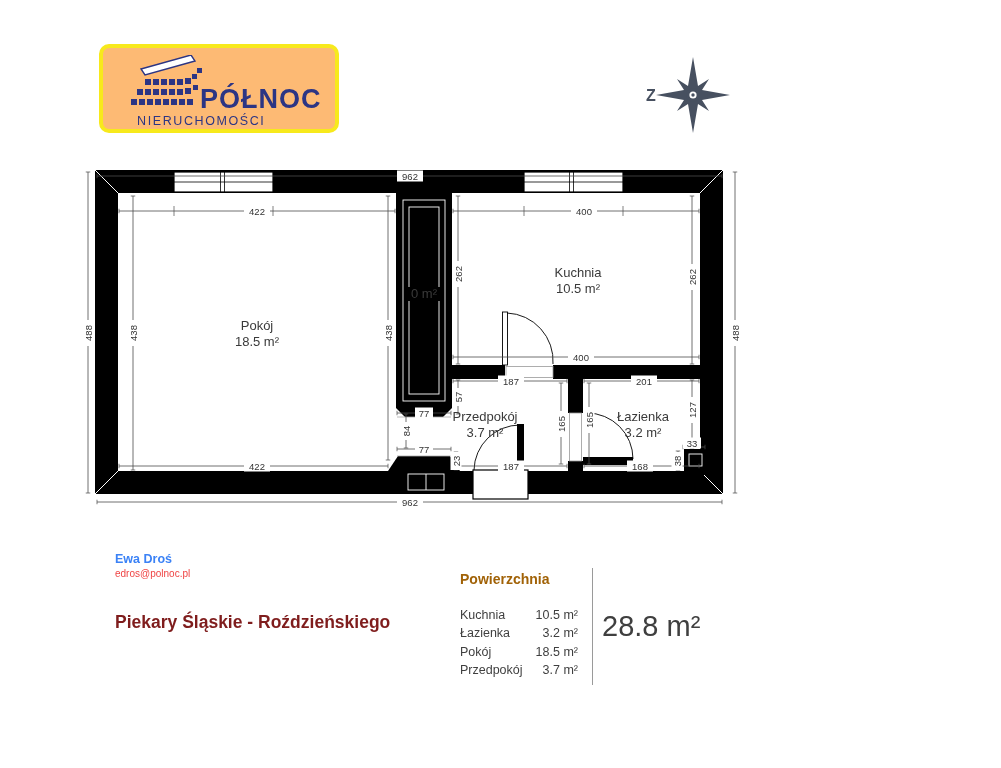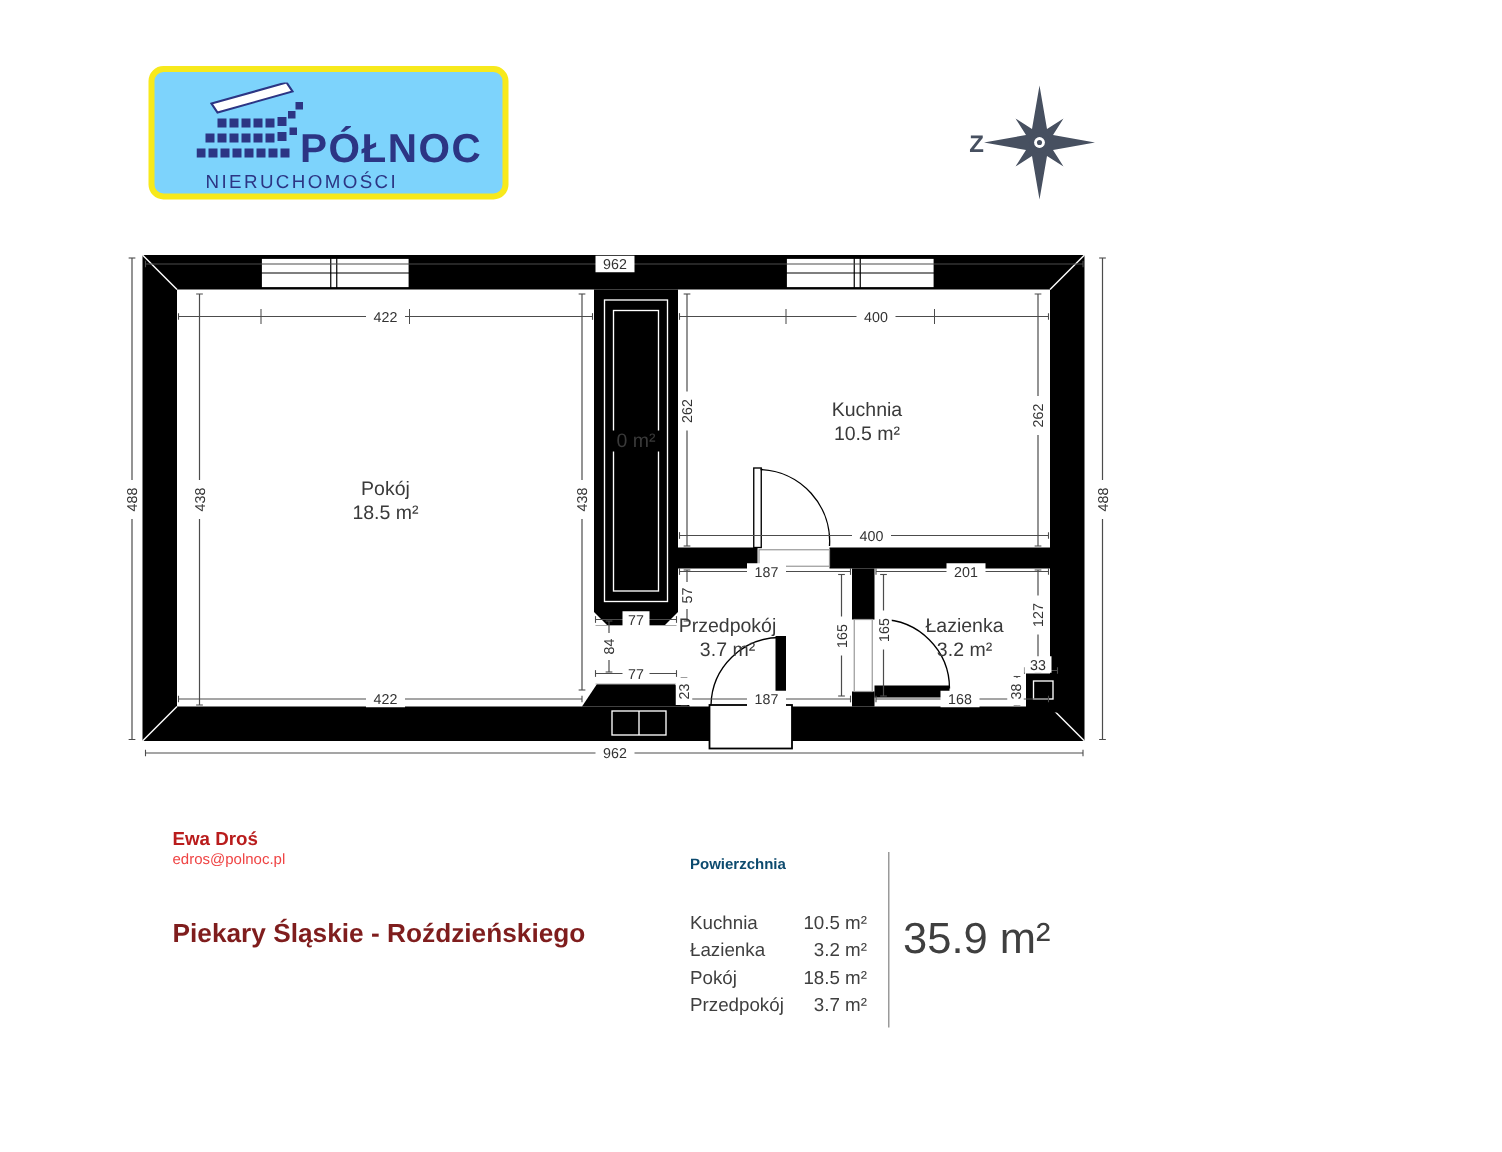--- a/index.html
+++ b/index.html
@@ -1,20 +1,20 @@
 <!DOCTYPE html>
 <html><head>
 <meta charset="utf-8">
 <style>
   html,body{margin:0;padding:0;background:#fff;}
   body{width:1001px;height:768px;position:relative;font-family:"Liberation Sans",sans-serif;color:#333;overflow:hidden;}
 
   
   .logo-box{position:absolute;left:99px;top:44px;width:232px;height:81px;
-    border:4px solid #f7e91c;border-radius:10px;background:#7dd3fc;}
+    border:4px solid #f7e91c;border-radius:10px;background:#fdba74;}
   .logo-mark{position:absolute;left:28px;top:7px;}
   .logo-word{position:absolute;left:97px;top:38px;font-size:27px;font-weight:bold;
     color:#2c3584;letter-spacing:1px;line-height:1;}
   .logo-sub{position:absolute;left:34px;top:67px;font-size:12.5px;font-weight:normal;
     color:#2c3584;letter-spacing:1.6px;line-height:1;}
 
   
   .compass{position:absolute;left:618px;top:45px;}
 
   
@@ -23,24 +23,24 @@
   .plan .ext{stroke:#4c4c4c;stroke-width:0.7;}
   .plan .dt{font-size:9.5px;fill:#333;text-anchor:middle;}
   .plan .bg{fill:#fff;}
   .plan .room{font-size:13px;fill:#3a3a3a;text-anchor:middle;}
   .plan .thr{fill:#fff;stroke:#999;stroke-width:0.8;}
   .plan .arc{fill:none;stroke:#000;stroke-width:0.9;}
   .plan .wht{fill:none;stroke:#fff;stroke-width:0.9;}
   .plan .miter{stroke:#fff;stroke-width:1;}
 
   
-  .agent-name{position:absolute;left:115px;top:552px;font-size:12.5px;font-weight:bold;color:#b91c1c;}
+  .agent-name{position:absolute;left:115px;top:552px;font-size:12.5px;font-weight:bold;color:#3b82f6;}
   .agent-email{position:absolute;left:115px;top:568px;font-size:10px;color:#ef4444;}
   .location{position:absolute;left:115px;top:612px;font-size:17.5px;font-weight:bold;color:#7f1d1d;}
-  .area-title{position:absolute;left:460px;top:571px;font-size:10px;font-weight:bold;color:#0c4a6e;}
+  .area-title{position:absolute;left:460px;top:571px;font-size:14px;font-weight:bold;color:#a16207;}
   .area-table{position:absolute;left:460px;top:606px;width:118px;font-size:12.5px;color:#3f3f3f;}
   .area-row{display:flex;justify-content:space-between;line-height:18.3px;}
   .area-row .val{text-align:right;}
   .v-divider{position:absolute;left:592px;top:568px;width:1px;height:117px;background:#9a9a9a;}
   .total-area{position:absolute;left:602px;top:610px;font-size:29px;color:#3f3f3f;}
 </style>
 </head>
 <body>
 
 <div class="logo-box">
@@ -329,13 +329,13 @@
   <div class="area-row">
     <span>Pokój</span>
     <span class="val">18.5 m²</span>
   </div>
   <div class="area-row">
     <span>Przedpokój</span>
     <span class="val">3.7 m²</span>
   </div>
 </div>
 <div class="v-divider"></div>
-<div class="total-area">35.9 m²</div>
+<div class="total-area">28.8 m²</div>
 
 </body></html>

